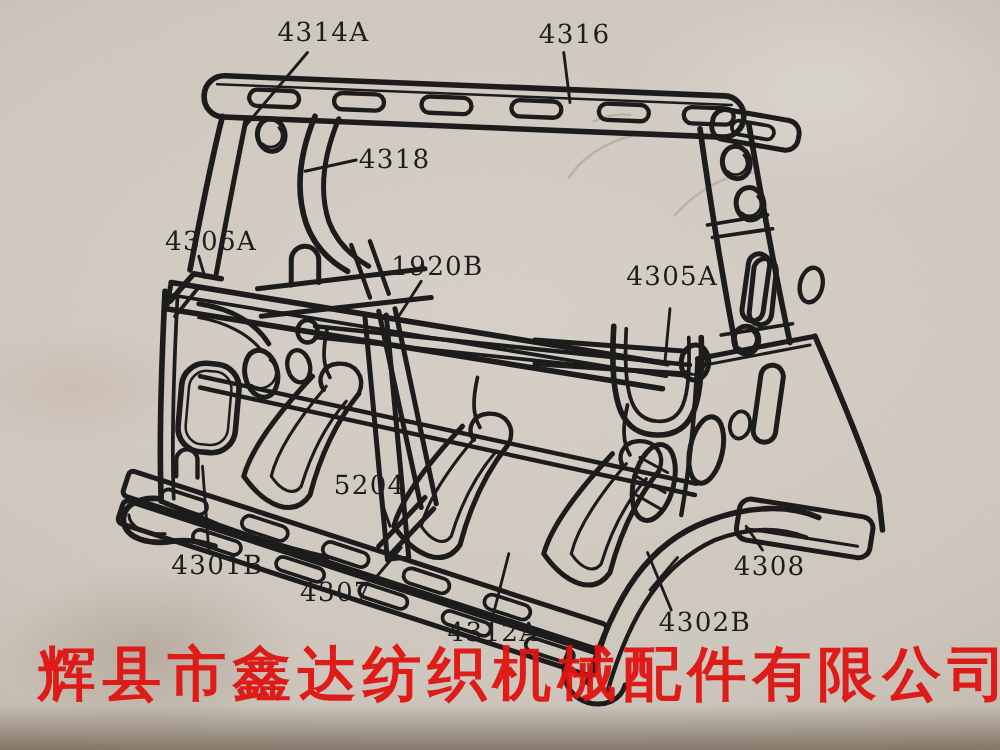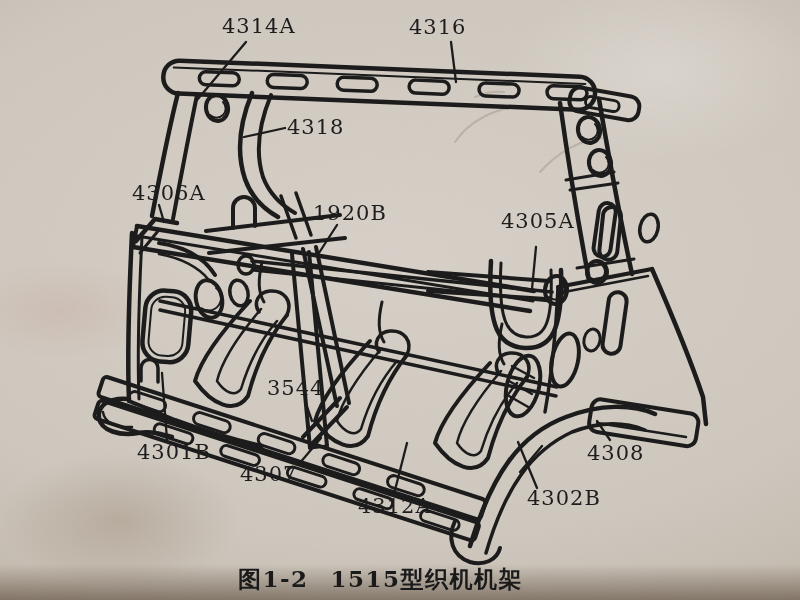--- a/index.html
+++ b/index.html
@@ -228,30 +228,28 @@
       <path class="ln leader" d="M167,440 L162,373"></path>
       <path class="ln leader" d="M299,464 L321,438"></path>
       <path class="ln leader" d="M394,494 L407,443"></path>
       <path class="ln leader" d="M537,488 L518,442"></path>
       <path class="ln leader" d="M542,446 L520,472"></path>
       <path class="ln leader" d="M610,440 L597,421"></path>
     </g>
   </svg>
 
   <div class="plabel" style="left:222px;top:14px">4314A</div>
-  <div class="plabel" style="left:409px;top:15px">4316</div>
+  <div class="plabel" style="left:431px;top:15px">4316</div>
   <div class="plabel" style="left:287px;top:115px">4318</div>
   <div class="plabel" style="left:132px;top:181px">4306A</div>
   <div class="plabel" style="left:313px;top:201px">1920B</div>
   <div class="plabel" style="left:501px;top:209px">4305A</div>
-  <div class="plabel" style="left:267px;top:376px">3544</div>
+  <div class="plabel" style="left:267px;top:376px">5204</div>
   <div class="plabel" style="left:137px;top:440px">4301B</div>
   <div class="plabel" style="left:240px;top:462px">4307</div>
   <div class="plabel" style="left:358px;top:494px">4312A</div>
   <div class="plabel" style="left:527px;top:486px">4302B</div>
   <div class="plabel" style="left:587px;top:441px">4308</div>
 
-
-  <div class="caption">
-    <span>图1-2</span><span class="gap"></span><span>1515型织机机架</span>
-  </div>
+  <div class="stamp">辉县市鑫达纺织机械配件有限公司</div>
+
 
 </div>
 
 </body></html>

